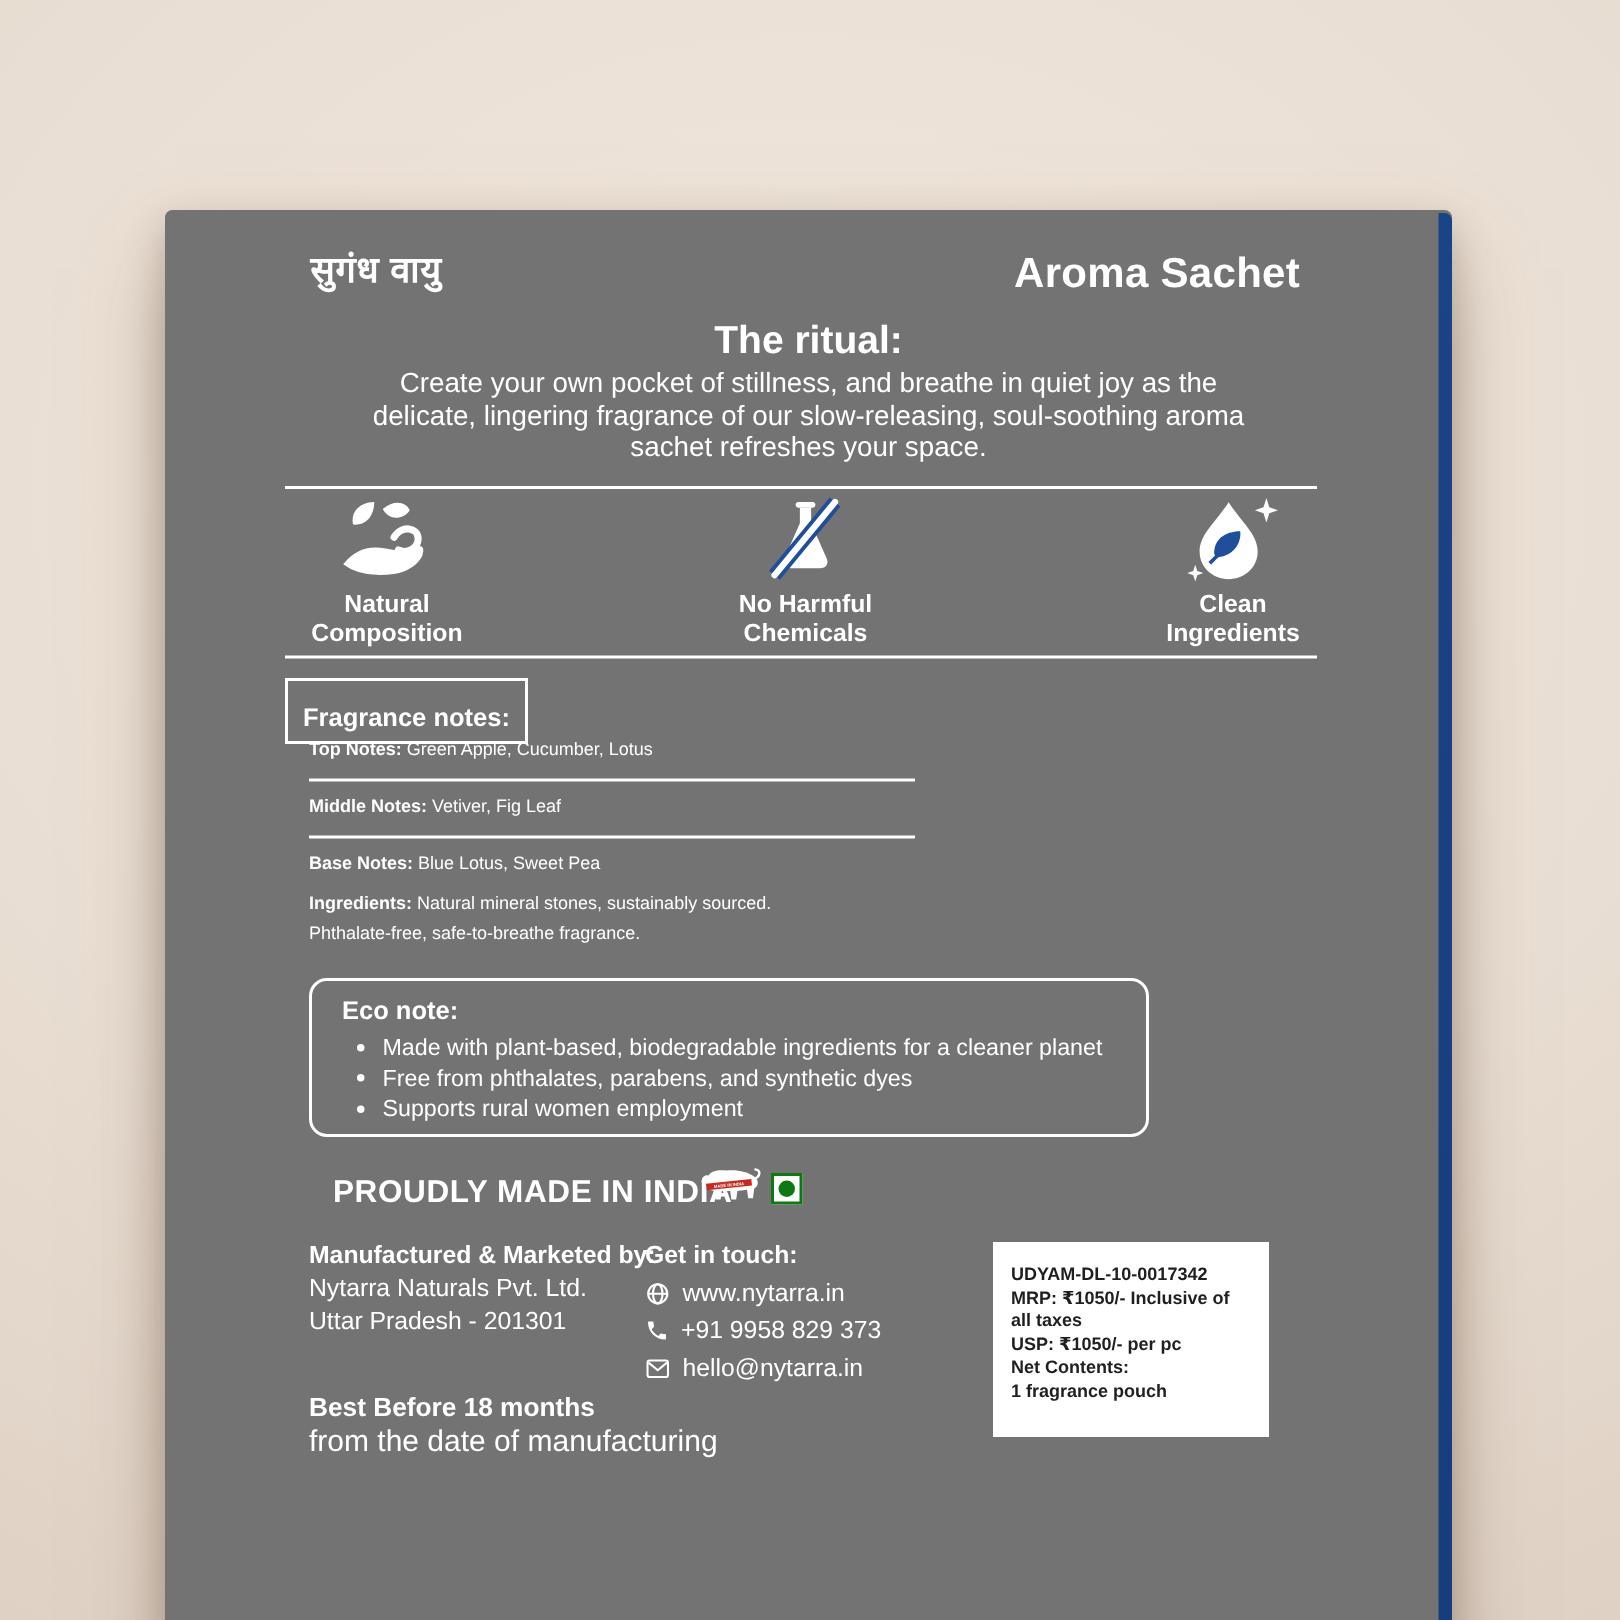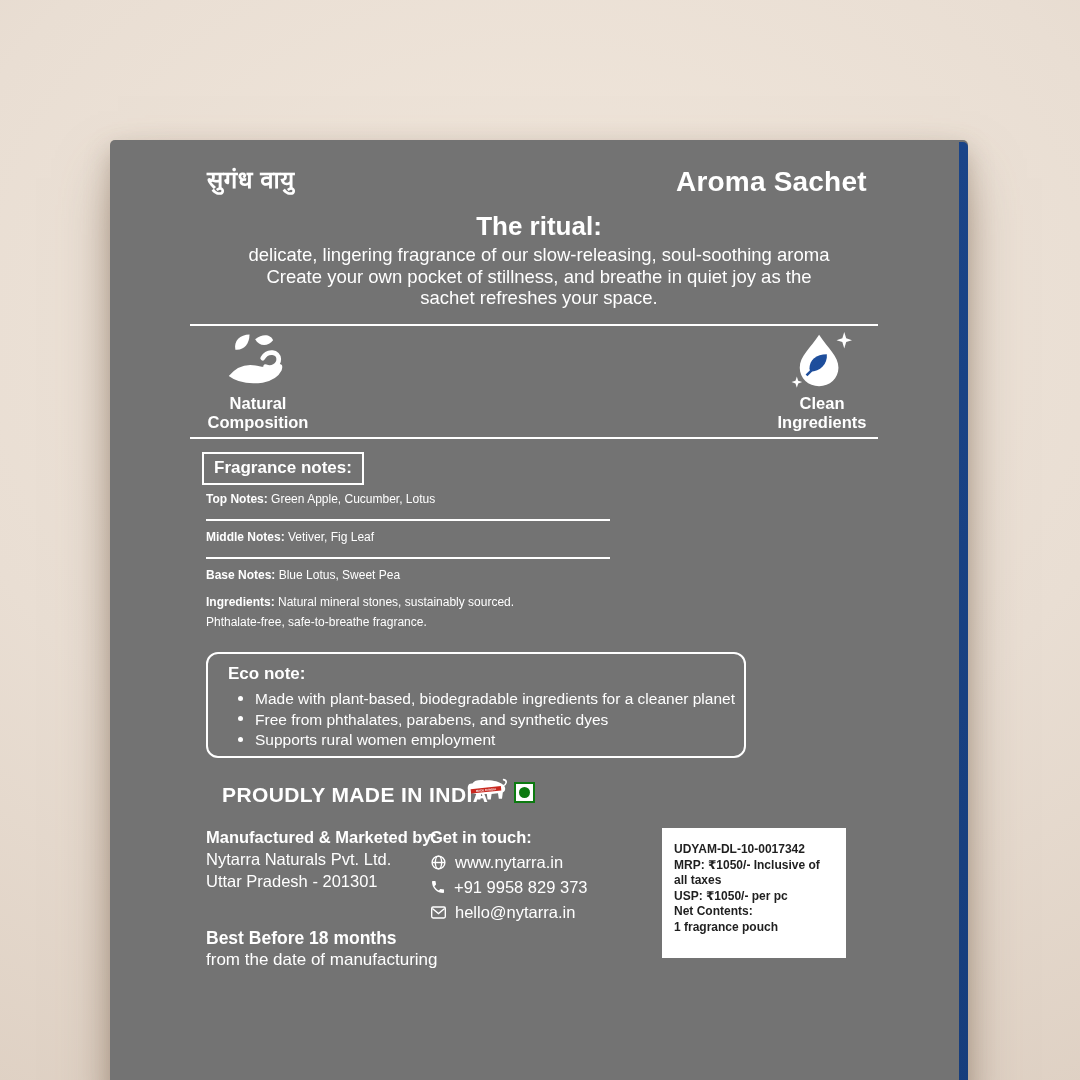--- a/index.html
+++ b/index.html
@@ -26,84 +26,98 @@
   .ritual-para{left:0;top:104px;width:100%;text-align:center;font-size:18.5px;line-height:21.5px;font-weight:500;}
   
   .divider{height:2px;background:#ffffff;left:80px;width:688px;}
   .d1{top:184px;} .d2{top:297px;}
   
   .feature{top:188px;width:220px;text-align:center;}
   .feature .ic{height:62px;display:flex;align-items:flex-end;justify-content:center;}
   .feature .lbl{margin-top:4px;font-size:16.5px;font-weight:bold;line-height:19px;}
   .f1{left:38px;} .f2{left:317px;} .f3{left:602px;}
   
-  .frag-tag{left:92px;top:312px;border:2px solid #fff;padding:4px 10px 5px;font-size:17px;font-weight:bold;}
+  .frag-tag{left:80px;top:312px;border:2px solid #fff;padding:15px 10px 5px;font-size:17px;font-weight:bold;}
   .frag-row{left:96px;font-size:12px;}
   .frag-row b{font-weight:bold;}
   .r-top{top:352px;} .r-mid{top:390px;} .r-base{top:428px;}
   .u1{top:379px;} .u2{top:417px;}
   .underline{left:96px;width:404px;height:2px;background:#fff;}
   .ingr1{top:455px;} .ingr2{top:475px;}
   
-  .eco{left:96px;top:512px;width:512px;height:80px;border:2px solid #fff;border-radius:12px;padding:10px 4px 12px 20px;}
+  .eco{left:96px;top:512px;width:512px;height:80px;border:2px solid #fff;border-radius:12px;padding:10px 24px 12px 20px;}
   .eco h3{margin:0 0 5px 0;font-size:17px;font-weight:bold;}
   .eco ul{margin:0;padding:0;list-style:none;}
   .eco li{display:flex;align-items:baseline;font-size:15.5px;line-height:20.5px;}
   .eco .dot{width:5px;height:5px;border-radius:50%;background:#fff;margin:0 12px 2px 10px;flex:none;align-self:center;}
   
   .proud{left:112px;top:643px;font-size:21px;font-weight:bold;letter-spacing:.4px;}
   .lion{left:352px;top:638px;}
   .veg{left:404px;top:642px;width:17px;height:17px;background:#fff;border:2px solid #0c7a10;display:flex;align-items:center;justify-content:center;}
   .veg i{width:11px;height:11px;border-radius:50%;background:#0c7a10;display:block;}
   
   .col-head{font-size:16.5px;font-weight:bold;}
   .mfg{left:96px;top:686px;font-size:16.5px;line-height:22px;}
   .touch{left:320px;top:686px;font-size:16.5px;line-height:22px;}
   .touch .row{display:flex;align-items:center;gap:8px;margin-top:3px;}
   .touch svg{flex:none;}
   .bb1{left:96px;top:788px;font-size:17.5px;font-weight:bold;}
-  .bb2{left:96px;top:810px;font-size:17px;}
+  .bb2{left:96px;top:810px;font-size:20px;}
   
   .price-label{left:552px;top:688px;width:160px;height:108px;background:#ffffff;color:#1f1f1f;
     padding:14px 12px 8px 12px;font-size:12px;font-weight:bold;line-height:15.5px;}
 </style>
 </head>
 <body>
 
 <div id="panel">
   <div class="side-edge"></div>
   <div class="bottom-edge"></div>
 
   <div class="abs hindi">सुगंध वायु</div>
   <div class="abs product-name">Aroma Sachet</div>
 
   <div class="abs ritual-heading">The ritual:</div>
   <div class="abs ritual-para">
+    <div>Create your own pocket of stillness, and breathe in quiet joy as the</div>
     <div>delicate, lingering fragrance of our slow-releasing, soul-soothing aroma</div>
-    <div>Create your own pocket of stillness, and breathe in quiet joy as the</div>
     <div>sachet refreshes your space.</div>
   </div>
 
   <div class="abs divider d1"></div>
 
   <div class="abs feature f1">
     <div class="ic">
       <svg width="66" height="58" viewBox="0 0 70 60">
         <path d="M26,2 C16,2 9,9 11,18 C20,19 26,12 26,2 Z" fill="#fff"></path>
         <path d="M32,7 C40,0 49,2 51,8 C46,15 36,15 32,7 Z" fill="#fff"></path>
         <path d="M40,27 C45,18 57,20 57,28 C57,35 49,39 43,36" fill="none" stroke="#fff" stroke-width="5" stroke-linecap="round"></path>
         <path d="M4,46 Q16,31 34,35 Q46,38 54,34 Q63,31 60,40 Q55,50 40,53 Q17,56 4,46 Z" fill="#fff"></path>
       </svg>
     </div>
     <div class="lbl">
       <div>Natural</div>
       <div>Composition</div>
     </div>
   </div>
 
+  <div class="abs feature f2">
+    <div class="ic">
+      <svg width="60" height="60" viewBox="0 0 64 64">
+        <rect x="25" y="5" width="14" height="4" rx="2" fill="#fff"></rect>
+        <path d="M28,9 L28,20 L17,45 C15.2,49 17.5,52 21.5,52 L42.5,52 C46.5,52 48.8,49 47,45 L36,20 L36,9 Z" fill="#fff"></path>
+        <line x1="10" y1="57" x2="53" y2="5" stroke="#1e4e9c" stroke-width="10"></line>
+        <line x1="10" y1="57" x2="53" y2="5" stroke="#fff" stroke-width="4.5" stroke-linecap="round"></line>
+      </svg>
+    </div>
+    <div class="lbl">
+      <div>No Harmful</div>
+      <div>Chemicals</div>
+    </div>
+  </div>
 
   <div class="abs feature f3">
     <div class="ic">
       <svg width="64" height="60" viewBox="0 0 66 62">
         <path d="M30,5 C21,19 10,27 10,39 C10,50 19,58 30,58 C41,58 50,50 50,39 C50,27 39,19 30,5 Z" fill="#fff"></path>
         <path d="M20,40 C20,31 27,25 38,25 C39,35 31,43 21,43 Z" fill="#1e4e9c"></path>
         <line x1="17" y1="47" x2="34" y2="30" stroke="#1e4e9c" stroke-width="2.6"></line>
         <path d="M56,2 L58,8.5 L64,10.5 L58,12.5 L56,19 L54,12.5 L48,10.5 L54,8.5 Z" fill="#fff"></path>
         <path d="M7,48 L8.4,52.4 L12.5,53.8 L8.4,55.2 L7,59.6 L5.6,55.2 L1.5,53.8 L5.6,52.4 Z" fill="#fff"></path>
       </svg>

